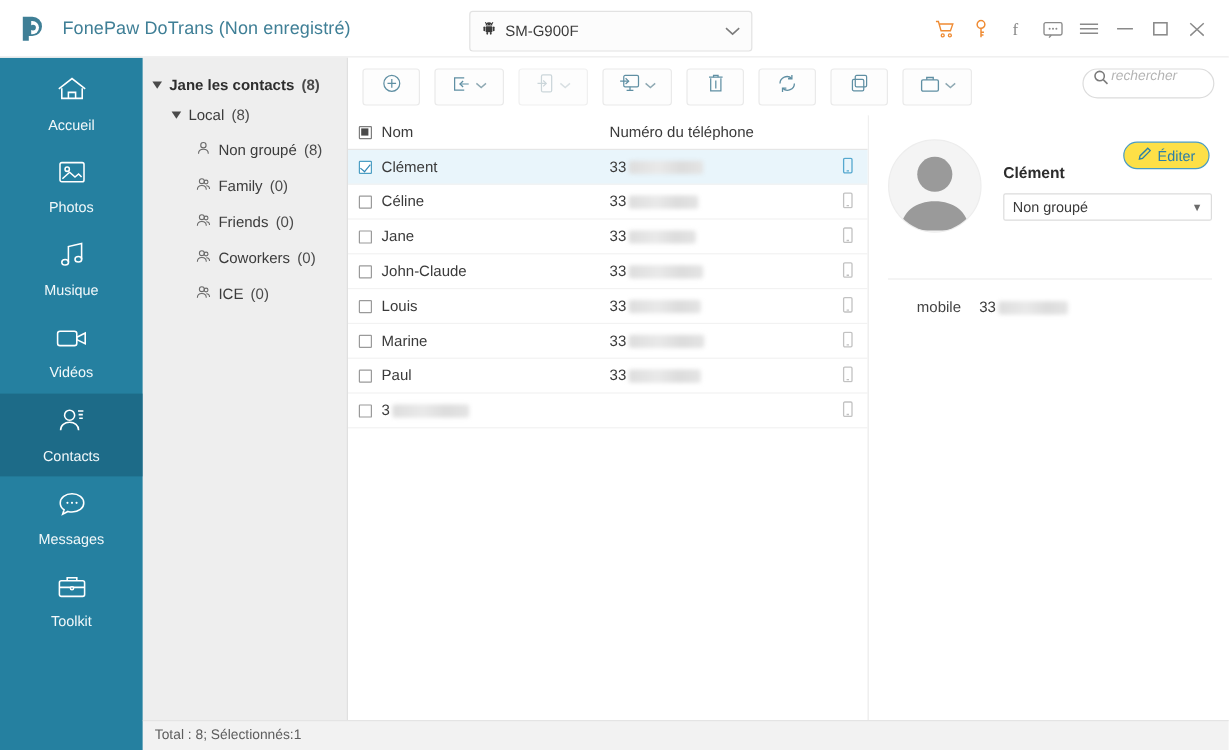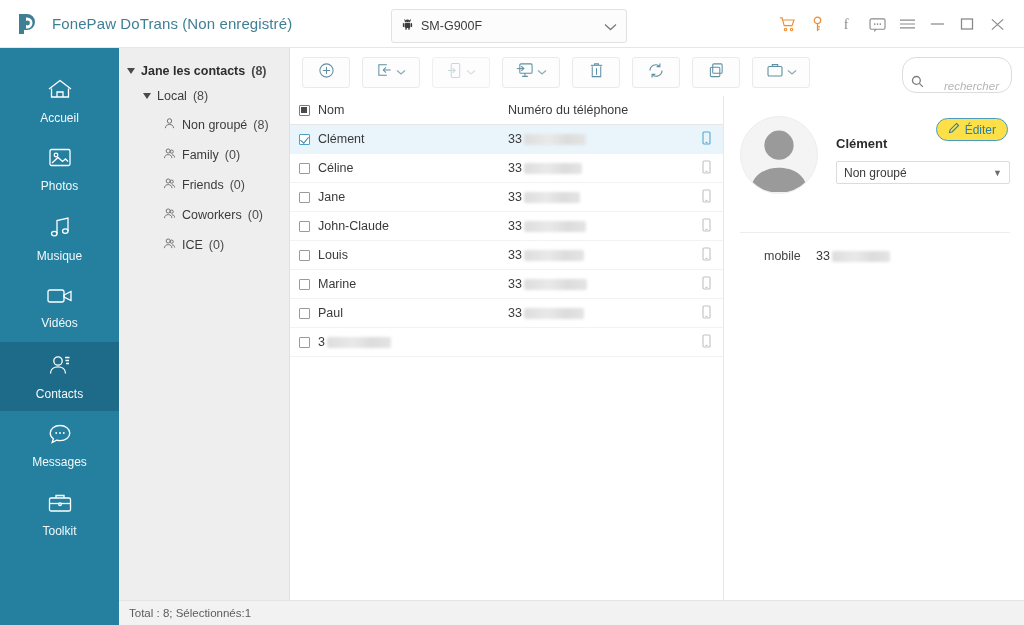--- a/index.html
+++ b/index.html
@@ -45,21 +45,21 @@
   .wbtn.orange { color: #ef8b33; }
 
   
   .body-row { flex: 1; display: flex; min-height: 0; }
 
   
   .sidenav {
     width: 119px; min-width: 119px;
     background: #2580a0;
     display: flex; flex-direction: column;
-    padding-top: 18px;
+    padding-top: 4px;
   }
   .nav-item {
     height: 69px;
     display: flex; flex-direction: column; align-items: center; justify-content: center;
     color: #ffffff; gap: 5px;
   }
   .nav-item.active { background: #1d6b88; }
   .nav-label { font-size: 12px; color: #f2f8fa; }
 
   
@@ -98,24 +98,24 @@
     gap: 3px; margin-right: 12px;
     color: #5f8fa3; padding: 0 10px;
   }
   .tbtn.wide { min-width: 58px; }
   .tbtn.disabled { color: #cbd6da; border-color: #f0f0f0; background: #fdfdfd; }
   .tbtn .cv { color: #8fa9b3; font-size: 10px; }
   .tbtn.disabled .cv { color: #d8dfe2; }
 
   .searchbox {
     position: absolute; right: 12px; top: 9px;
-    width: 110px; height: 36px;
+    width: 110px; height: 25px;
     border: 1px solid #dcdcdc; border-radius: 14px;
     background: #ffffff;
-    display: flex; align-items: flex-end; padding: 0 8px; gap: 20px;
+    display: flex; align-items: flex-start; padding: 0 8px; gap: 2px;
   }
   .search-ph { font-size: 11.5px; color: #b4b4b4; font-style: italic; }
 
   .content-row { flex: 1; display: flex; min-height: 0; }
 
   
   .tablecol { width: 434px; min-width: 434px; border-right: 1px solid #e8e8e8; display: flex; flex-direction: column; }
   .thead {
     height: 29px; min-height: 29px;
     display: flex; align-items: center;

